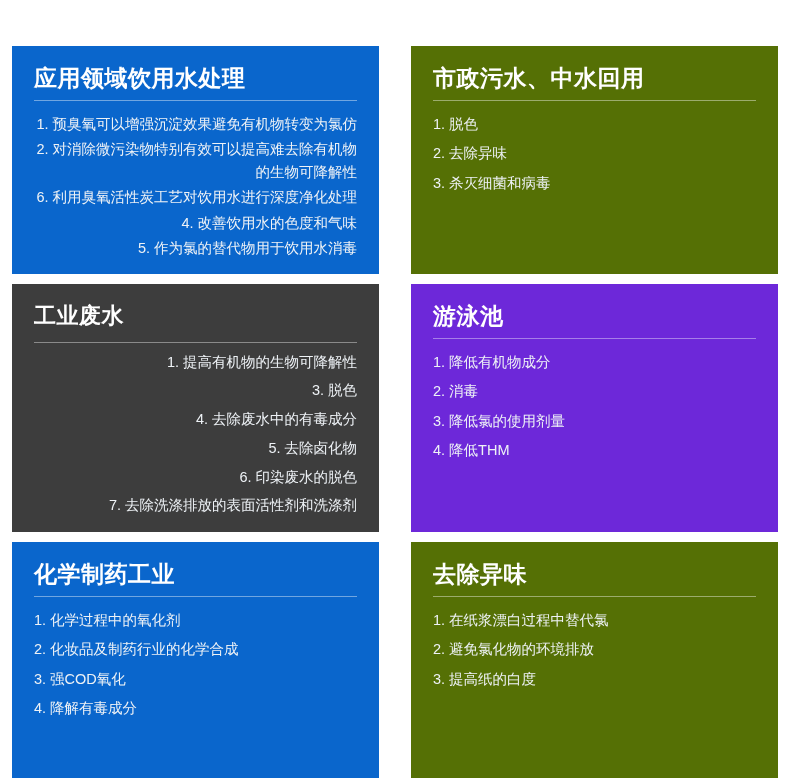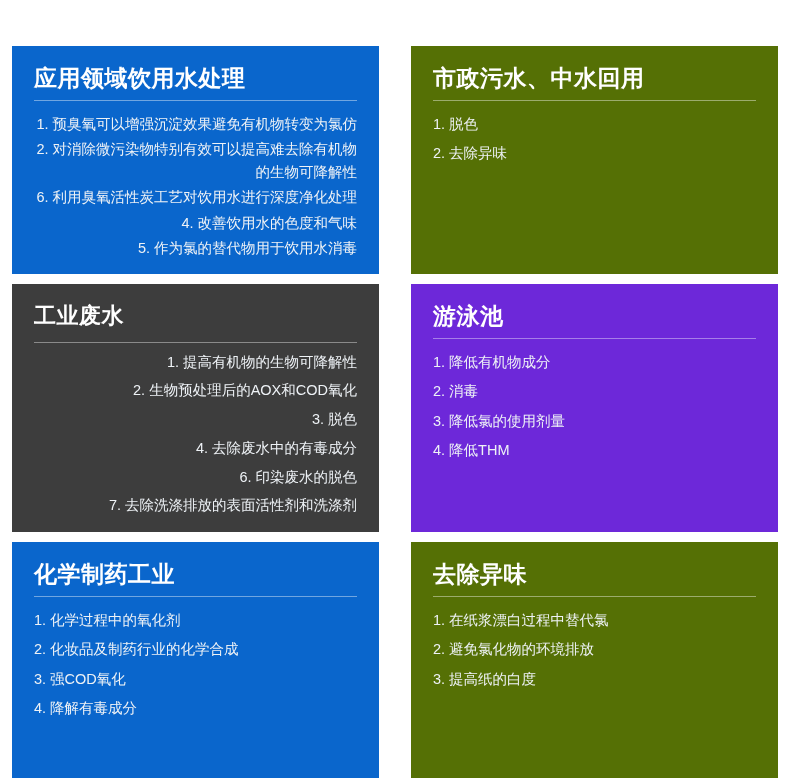--- a/index.html
+++ b/index.html
@@ -103,31 +103,32 @@
       <li>5. 作为氯的替代物用于饮用水消毒</li>
     </ul>
   </section>
 
   <section class="panel panel-olive">
     <h2 class="panel-title">市政污水、中水回用</h2>
     <div class="divider"></div>
     <ul class="panel-list">
       <li>1. 脱色</li>
       <li>2. 去除异味</li>
+      <li>3. 杀灭细菌和病毒</li>
     </ul>
   </section>
 
   <section class="panel panel-dark dense">
     <h2 class="panel-title compact">工业废水</h2>
     <div class="divider"></div>
     <ul class="panel-list">
       <li>1. 提高有机物的生物可降解性</li>
-      <li>2. 生物预处理后的AOX和COD氧化</li>
       <li>3. 脱色</li>
       <li>4. 去除废水中的有毒成分</li>
+      <li>5. 去除卤化物</li>
       <li>6. 印染废水的脱色</li>
       <li>7. 去除洗涤排放的表面活性剂和洗涤剂</li>
     </ul>
   </section>
 
   <section class="panel panel-slate">
     <h2 class="panel-title">游泳池</h2>
     <div class="divider"></div>
     <ul class="panel-list">
       <li>1. 降低有机物成分</li>

